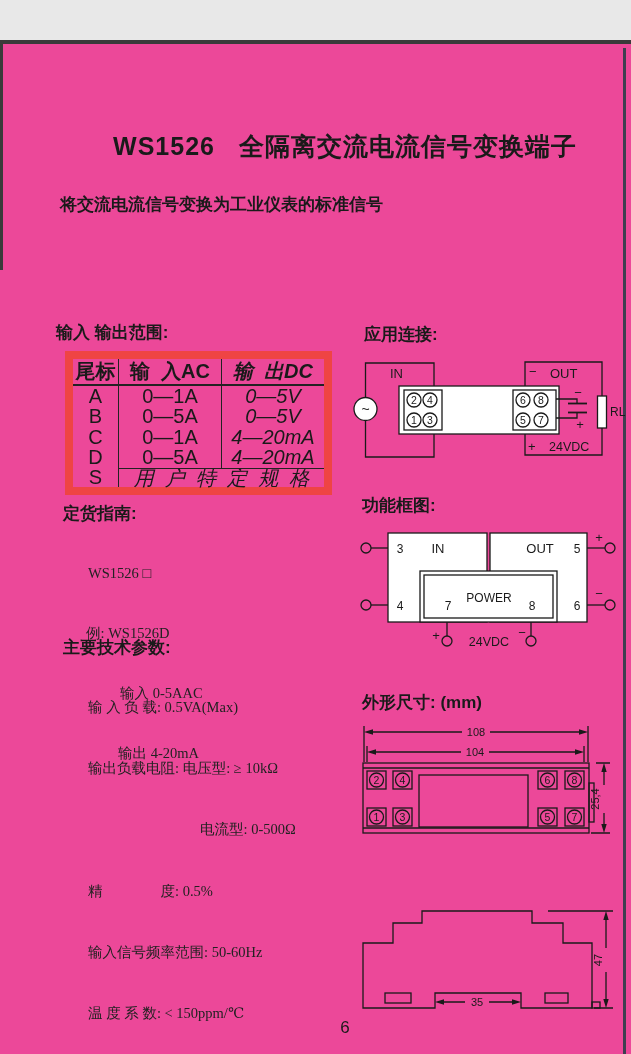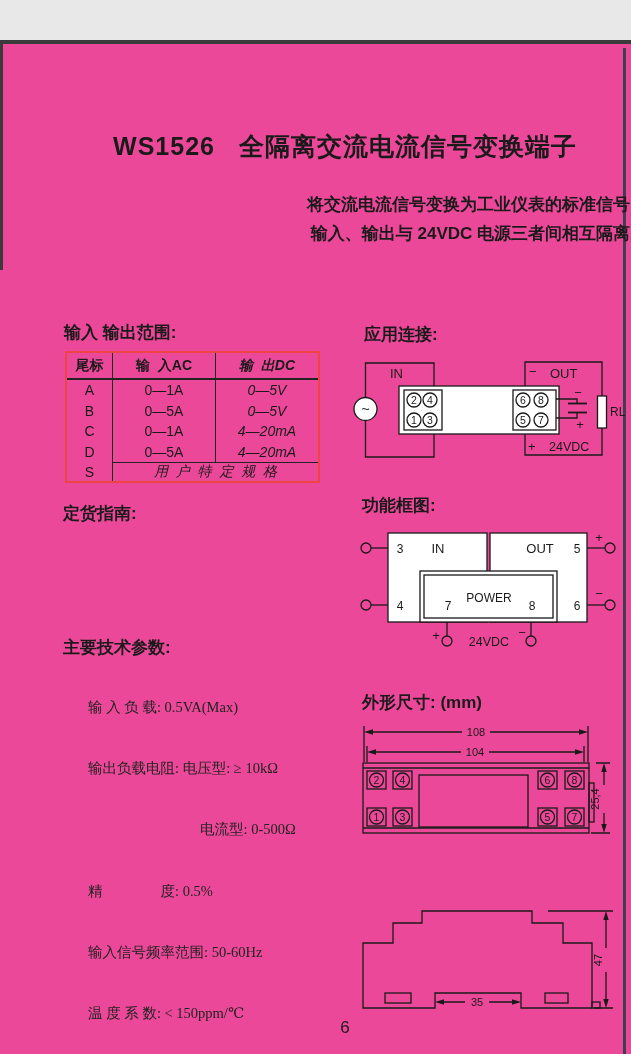--- a/index.html
+++ b/index.html
@@ -10,33 +10,33 @@
     margin-top:40px;
   }
   
   .scan-top{position:absolute;left:0;top:0;width:631px;height:4px;background:#3a3a3a;}
   .scan-left{position:absolute;left:0;top:4px;width:3px;height:226px;background:#3a3a3a;}
   .scan-right{position:absolute;left:623px;top:8px;width:3px;height:1046px;background:#3e3e50;}
 
   .title{position:absolute;left:60px;top:90px;width:570px;text-align:center;
          font-size:25px;font-weight:bold;letter-spacing:1px;white-space:nowrap;}
   .title .model{margin-right:24px;}
-  .subtitle{position:absolute;left:60px;top:151px;width:570px;text-align:right;
+  .subtitle{position:absolute;left:60px;top:151px;width:570px;text-align:left;
             font-size:17px;font-weight:bold;line-height:28.5px;}
   .heading{position:absolute;font-size:17px;font-weight:bold;white-space:nowrap;}
-  #h-io{left:64px;top:281px;}
+  #h-io{left:56px;top:281px;}
   #h-conn{left:364px;top:283px;}
   #h-order{left:63px;top:462px;}
   #h-block{left:362px;top:454px;}
   #h-params{left:63px;top:596px;}
   #h-dims{left:362px;top:651px;}
 
   
-  .tbl{position:absolute;left:65px;top:311px;width:251px;border:2px solid #ef4444;
-       font-size:14px;font-family:"Liberation Sans","DejaVu Sans",sans-serif;}
+  .tbl{position:absolute;left:65px;top:311px;width:251px;border:8px solid #ef4444;
+       font-size:20px;font-family:"Liberation Sans","DejaVu Sans",sans-serif;}
   .trow{display:flex;align-items:stretch;}
   .trow>div{display:flex;align-items:center;justify-content:center;white-space:pre;}
   .c1{width:45px;border-right:1.5px solid #222;}
   .c2{width:102px;border-right:1.5px solid #222;}
   .c3{flex:1;font-style:italic;}
   .thdr{height:25px;border-bottom:2px solid #222;font-weight:bold;}
   .tdat{height:20.5px;}
   .tcustom{height:19px;}
   .tcustom .cm{flex:1;border-top:1.5px solid #222;display:flex;align-items:center;justify-content:center;white-space:pre;font-style:italic;}
 
@@ -70,21 +70,20 @@
   <div class="scan-top"></div>
   <div class="scan-left"></div>
   <div class="scan-right"></div>
 
   <div class="title">
     <span class="model">WS1526</span><span>全隔离交流电流信号变换端子</span>
   </div>
 
   <div class="subtitle">
     <div>将交流电流信号变换为工业仪表的标准信号</div>
-    <div>输入、输出与 24VDC 电源三者间相互隔离</div>
   </div>
 
   <div class="heading" id="h-io">输入  输出范围:</div>
   <div class="heading" id="h-conn">应用连接:</div>
   <div class="heading" id="h-order">定货指南:</div>
   <div class="heading" id="h-block">功能框图:</div>
   <div class="heading" id="h-params">主要技术参数:</div>
   <div class="heading" id="h-dims">外形尺寸: (mm)</div>
 
   <div class="tbl">
@@ -112,20 +111,26 @@
       <div class="c1">D</div>
       <div class="c2">0—5A</div>
       <div class="c3">4—20mA</div>
     </div>
     <div class="trow tcustom">
       <div class="c1">S</div>
       <div class="cm">用  户  特  定  规  格</div>
     </div>
   </div>
 
+  <div class="txtblock" id="ordering">
+    <div class="ml2">WS1526 □</div>
+    <div>例: WS1526D</div>
+    <div class="ml34">输入 0-5AAC</div>
+    <div class="ml32">输出 4-20mA</div>
+  </div>
 
   <div class="txtblock" id="params">
     <div>输 入 负 载: 0.5VA(Max)</div>
     <div>输出负载电阻: 电压型: ≥ 10kΩ</div>
     <div class="ind">电流型: 0-500Ω</div>
     <div>精　　　　度: 0.5%</div>
     <div>输入信号频率范围: 50-60Hz</div>
     <div>温 度 系 数: &lt; 150ppm/℃</div>
     
     

